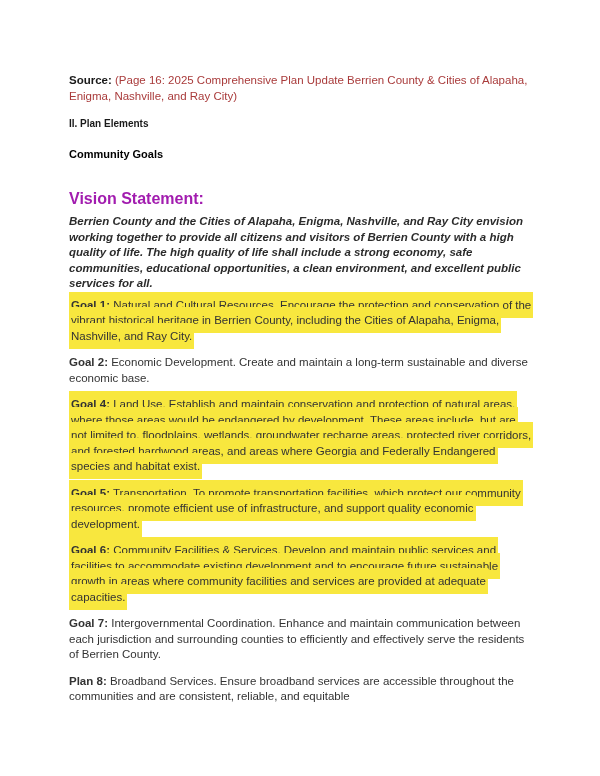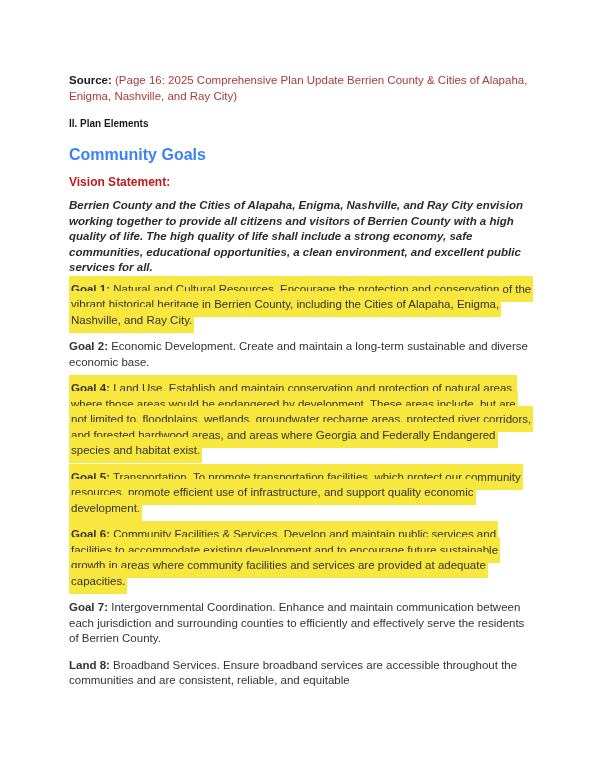--- a/index.html
+++ b/index.html
@@ -28,30 +28,30 @@
   p.source strong { color: #1a1a1a; }
   p.source .red { color: var(--red); }
   h1.plan-elements {
     font-size: 10px;
     line-height: 20px;
     color: #1a1a1a;
     font-weight: 700;
     margin: 0 0 12px 0;
   }
   h2.community-goals {
-    font-size: 16px;
+    font-size: 11px;
     line-height: 17px;
-    color: #3b82f6;
+    color: #000000;
     font-weight: 700;
-    margin: 0 0 12px 0;
+    margin: 0 0 28px 0;
   }
   h3.vision-label {
-    font-size: 12px;
+    font-size: 16px;
     line-height: 15px;
-    color: #b91c1c;
+    color: #a21caf;
     font-weight: 700;
     margin: 0 0 8px 0;
   }
   p.vision {
     font-weight: 700;
     font-style: italic;
     color: #2b2b2b;
     margin: 0 0 6px 0;
   }
   p.goal { margin: 0 0 11px 0; }
@@ -84,15 +84,15 @@
 
 
   <p class="goal"><span class="goal-body hl"><strong class="goal-label">Goal 4:</strong> <span>Land Use. Establish and maintain conservation and protection of natural areas, where those areas would be endangered by development. These areas include, but are not limited to, floodplains, wetlands, groundwater recharge areas, protected river corridors, and forested hardwood areas, and areas where Georgia and Federally Endangered species and habitat exist.</span></span></p>
 
   <p class="goal"><span class="goal-body hl"><strong class="goal-label">Goal 5:</strong> <span>Transportation. To promote transportation facilities, which protect our community resources, promote efficient use of infrastructure, and support quality economic development.</span></span></p>
 
   <p class="goal"><span class="goal-body hl"><strong class="goal-label">Goal 6:</strong> <span>Community Facilities &amp; Services. Develop and maintain public services and facilities to accommodate existing development and to encourage future sustainable growth in areas where community facilities and services are provided at adequate capacities.</span></span></p>
 
   <p class="goal"><span class="goal-body"><strong class="goal-label">Goal 7:</strong> <span>Intergovernmental Coordination. Enhance and maintain communication between each jurisdiction and surrounding counties to efficiently and effectively serve the residents of Berrien County.</span></span></p>
 
-  <p class="goal"><span class="goal-body"><strong class="goal-label">Land 8:</strong> <span>Broadband Services. Ensure broadband services are accessible throughout the communities and are consistent, reliable, and equitable</span></span></p>
+  <p class="goal"><span class="goal-body"><strong class="goal-label">Plan 8:</strong> <span>Broadband Services. Ensure broadband services are accessible throughout the communities and are consistent, reliable, and equitable</span></span></p>
 
 </div>
 
 </body></html>

